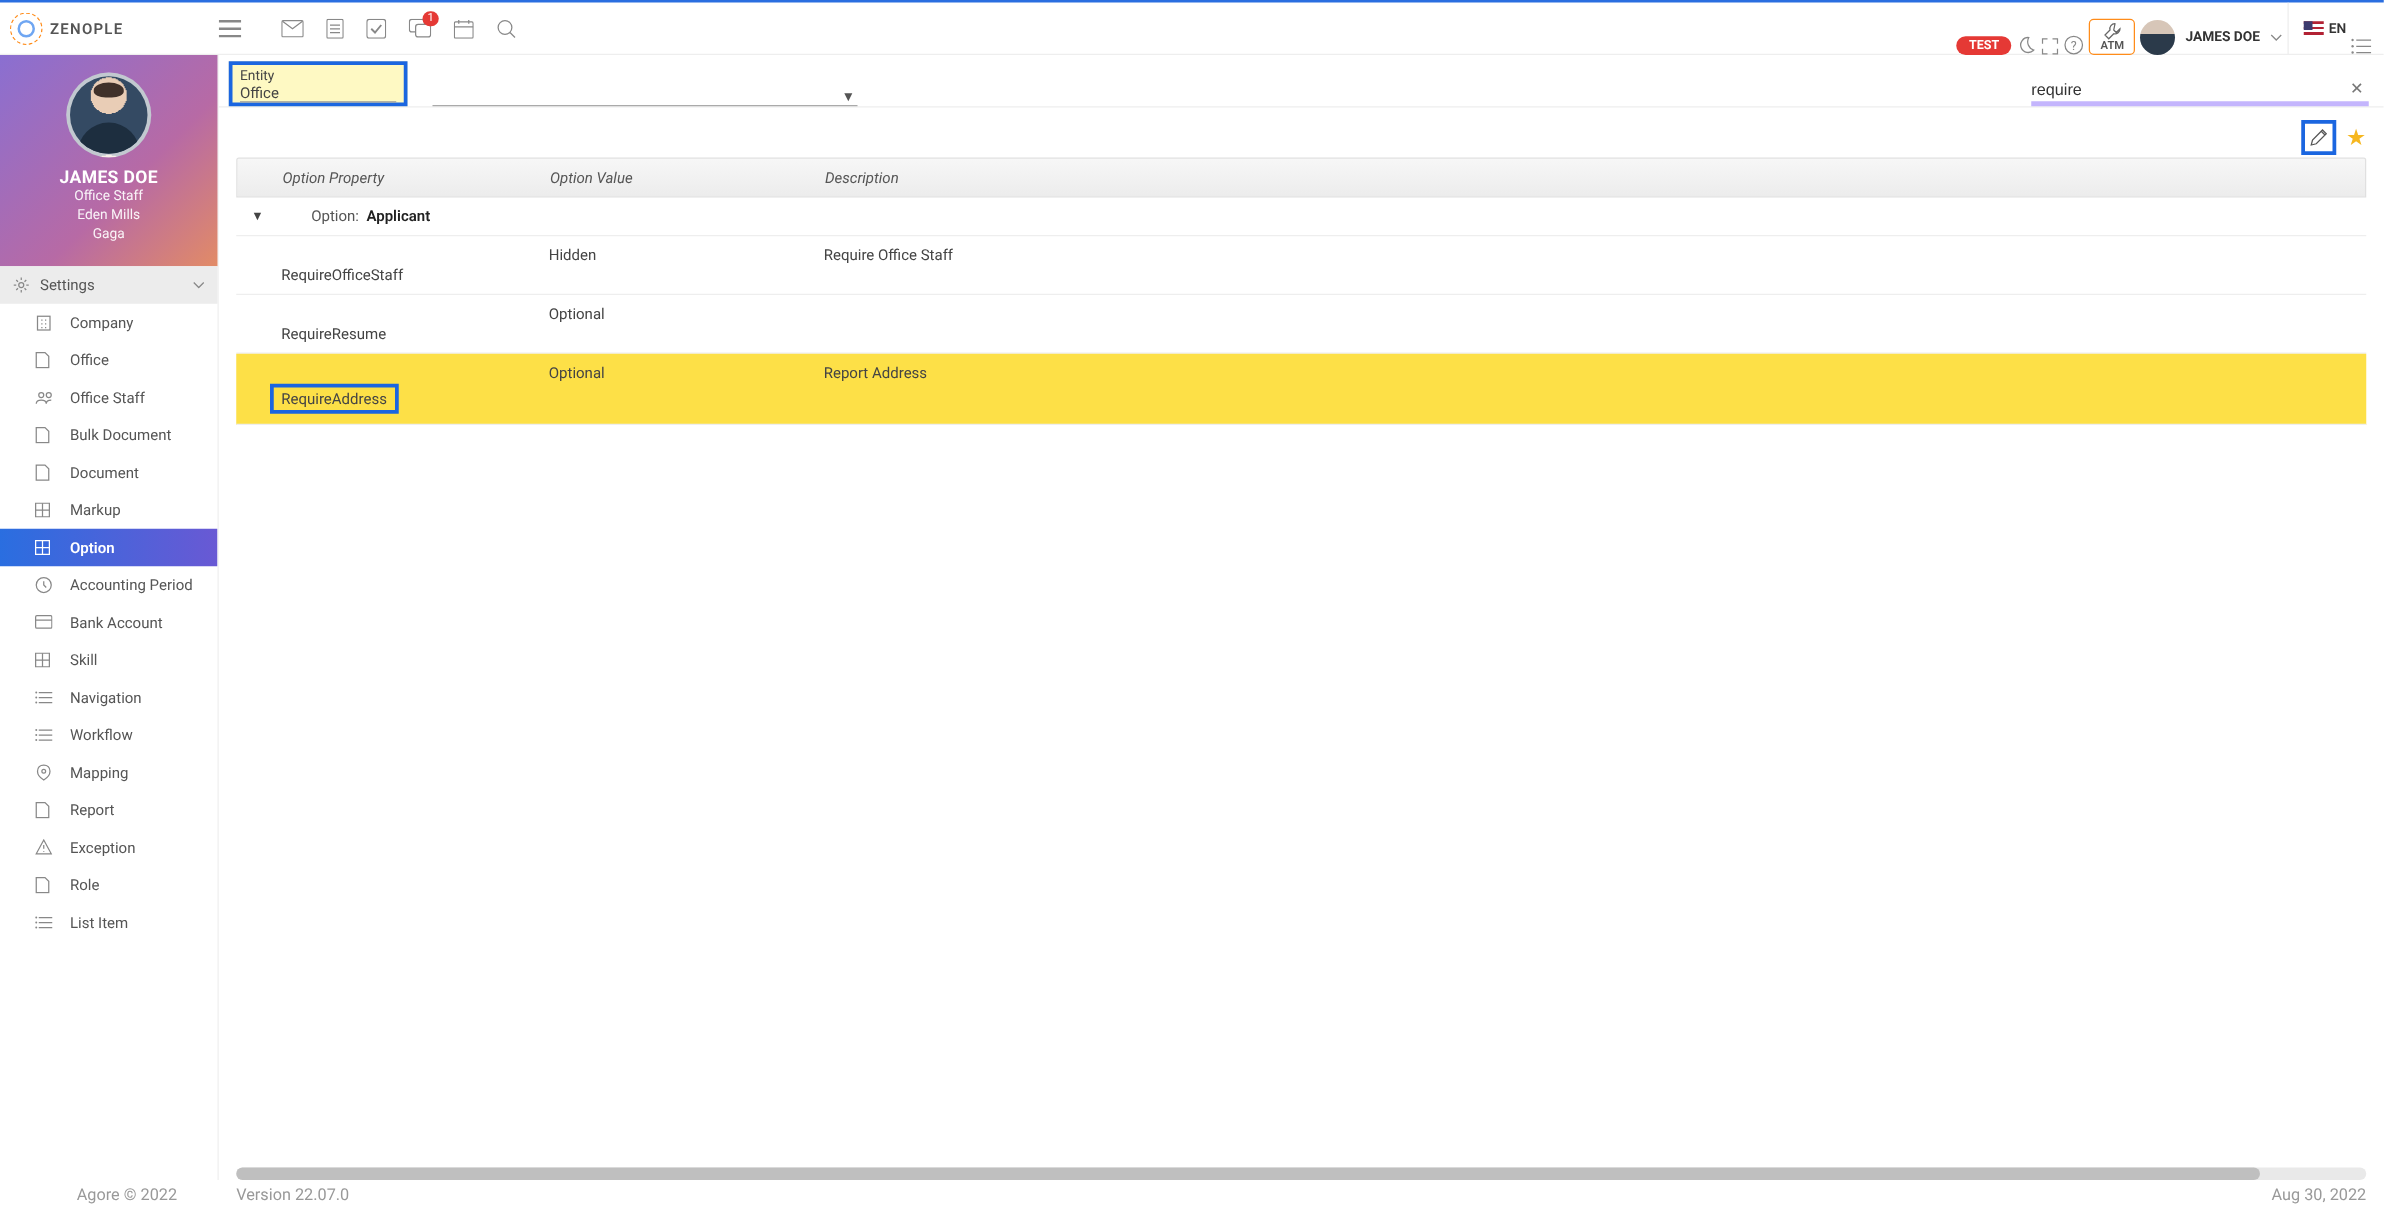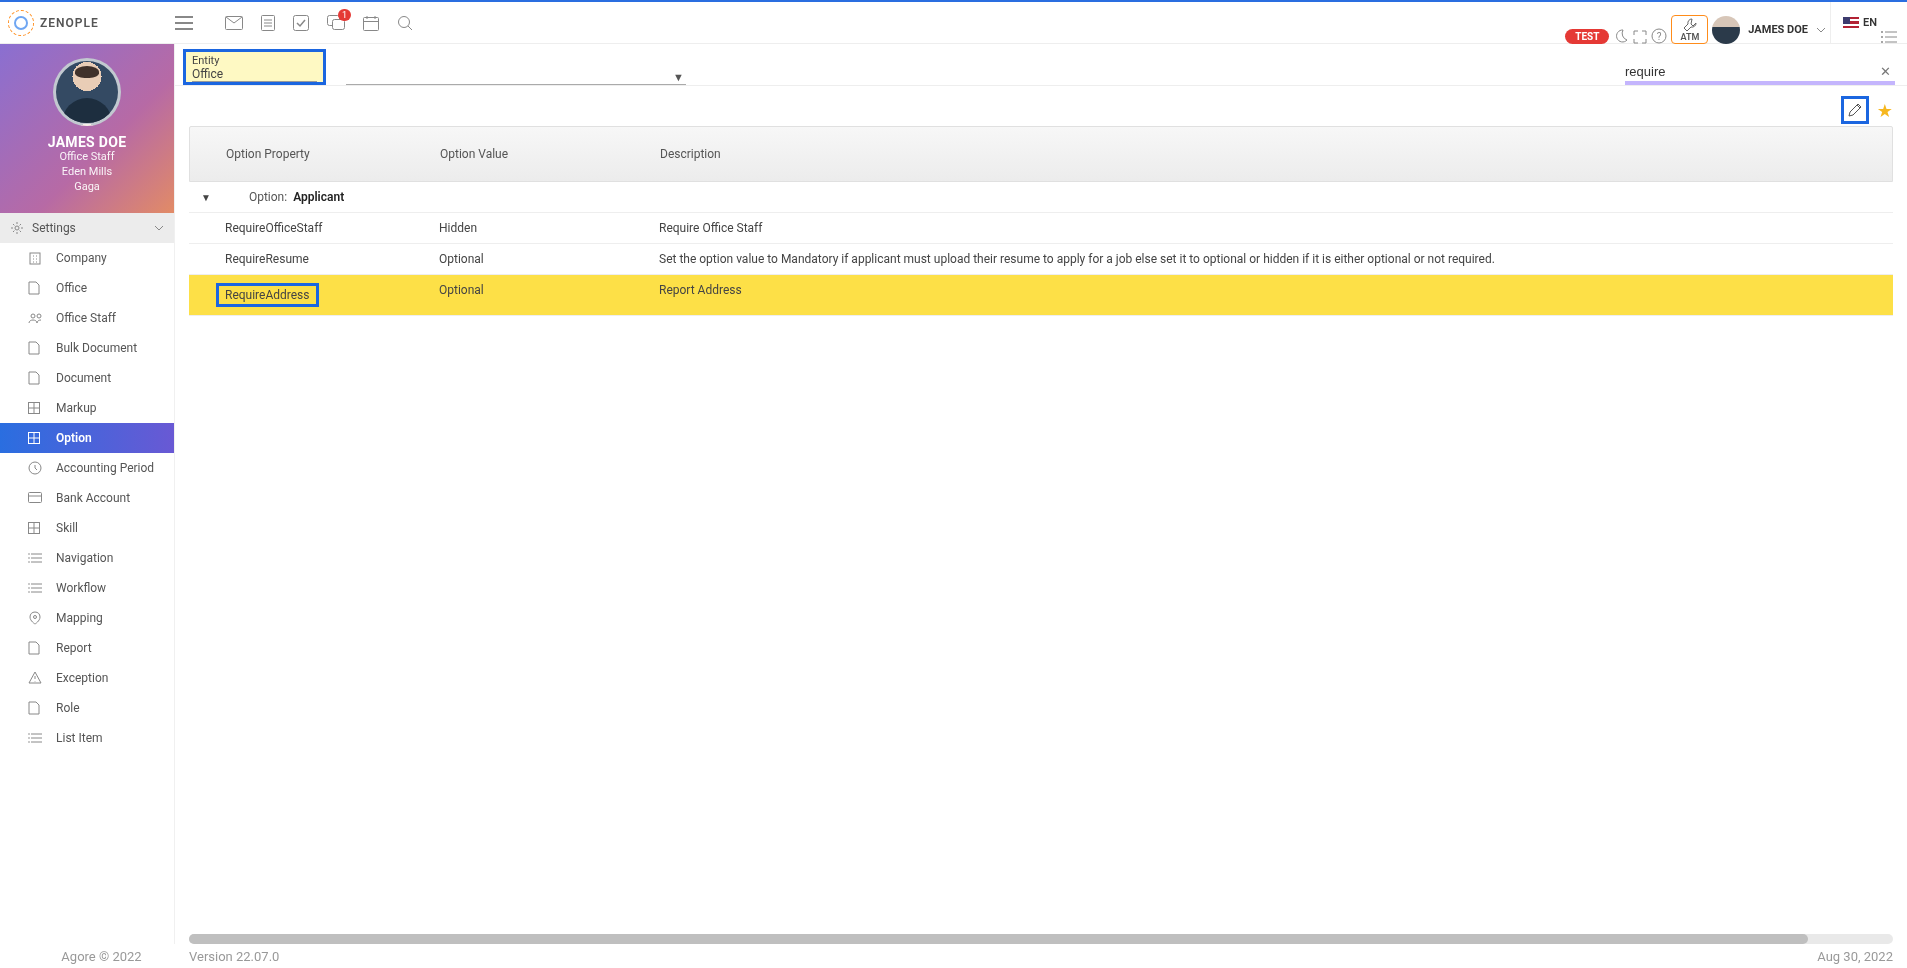--- a/index.html
+++ b/index.html
@@ -58,30 +58,30 @@
   .spacer{ flex:1;}
   .search-box{ width:270px; border-bottom:4px solid #c4b5fd; display:flex; align-items:center; padding-bottom:2px;}
   .search-box input{ border:none; outline:none; flex:1; font-size:13px; color:#333; background:transparent;}
   .search-box .x{ color:#777; cursor:pointer; padding:0 4px;}
 
   .toolbar-row{ display:flex; justify-content:flex-end; align-items:center; gap:8px; padding:10px 14px 2px;}
   .edit-box{ border:3px solid #1b66e0; width:28px; height:28px; display:flex; align-items:center; justify-content:center; color:#555; cursor:pointer;}
   .star{ color:#f6b71f; font-size:18px;}
 
   .grid-wrap{ flex:1; padding:0 14px 8px; min-height:0; display:flex; flex-direction:column;}
-  .grid-head{ background:linear-gradient(#f7f7f7,#ececec); border:1px solid #e0e0e0; border-radius:2px 2px 0 0; display:flex; padding:20px 0; font-size:12px; color:#555;}
+  .grid-head{ background:linear-gradient(#f7f7f7,#ececec); border:1px solid #e0e0e0; border-radius:2px 2px 0 0; display:flex; padding:8px 0; font-size:12px; color:#555;font-style:italic;}
   .col-prop{ width:250px; padding-left:36px;}
   .col-val{ width:220px;}
   .col-desc{ flex:1;}
   .group-row{ display:flex; align-items:center; gap:6px; padding:8px 0 8px 12px; font-size:12px; border-bottom:1px solid #eee;}
   .group-row .tri{ color:#444; font-size:10px;}
   .group-row .glabel{ color:#555;margin-left:32px;}
   .group-row .gval{ color:#222; font-weight:600;}
   .data-row{ display:flex; padding:8px 0; font-size:12px; border-bottom:1px solid #eee; cursor:pointer;}
-  .data-row .col-prop{ padding-left:36px;}
+  .data-row .col-prop{ padding-left:36px;margin-top:16px;}
   .data-row.selected{ background:#fde047;}
   .prop-hilite{ display:inline-block; border:3px solid #1b66e0; padding:2px 6px; margin-left:-9px;}
 
   .hscroll{ height:10px; background:#e9e9e9; border-radius:5px; margin:4px 14px 0; position:relative;}
   .hscroll .thumb{ position:absolute; left:0; top:0; bottom:0; width:95%; background:#bfbfbf; border-radius:5px;}
 
   .footer{ height:24px; display:flex; align-items:center; font-size:13px; color:#999; padding:0 14px;}
   .footer .fc1{ width:175px; text-align:center;}
   .footer .fc2{ flex:1; text-align:left;}
   .footer .fc3{ width:120px; text-align:right;}
@@ -409,21 +409,20 @@
       </div>
       <div id="rows">
           <div class="data-row">
             <div class="col-prop">RequireOfficeStaff</div>
             <div class="col-val">Hidden</div>
             <div class="col-desc">Require Office Staff</div>
           </div>
           <div class="data-row">
             <div class="col-prop">RequireResume</div>
             <div class="col-val">Optional</div>
-            <div class="col-desc">Set the option value to Mandatory if applicant must upload their resume to apply for a job else set it to optional or hidden if it is either optional or not required.</div>
           </div>
           <div class="data-row selected">
             <div class="col-prop"><span class="prop-hilite">RequireAddress</span></div>
             <div class="col-val">Optional</div>
             <div class="col-desc">Report Address</div>
           </div>
         </div>
     </div>
 
     <div class="hscroll">

